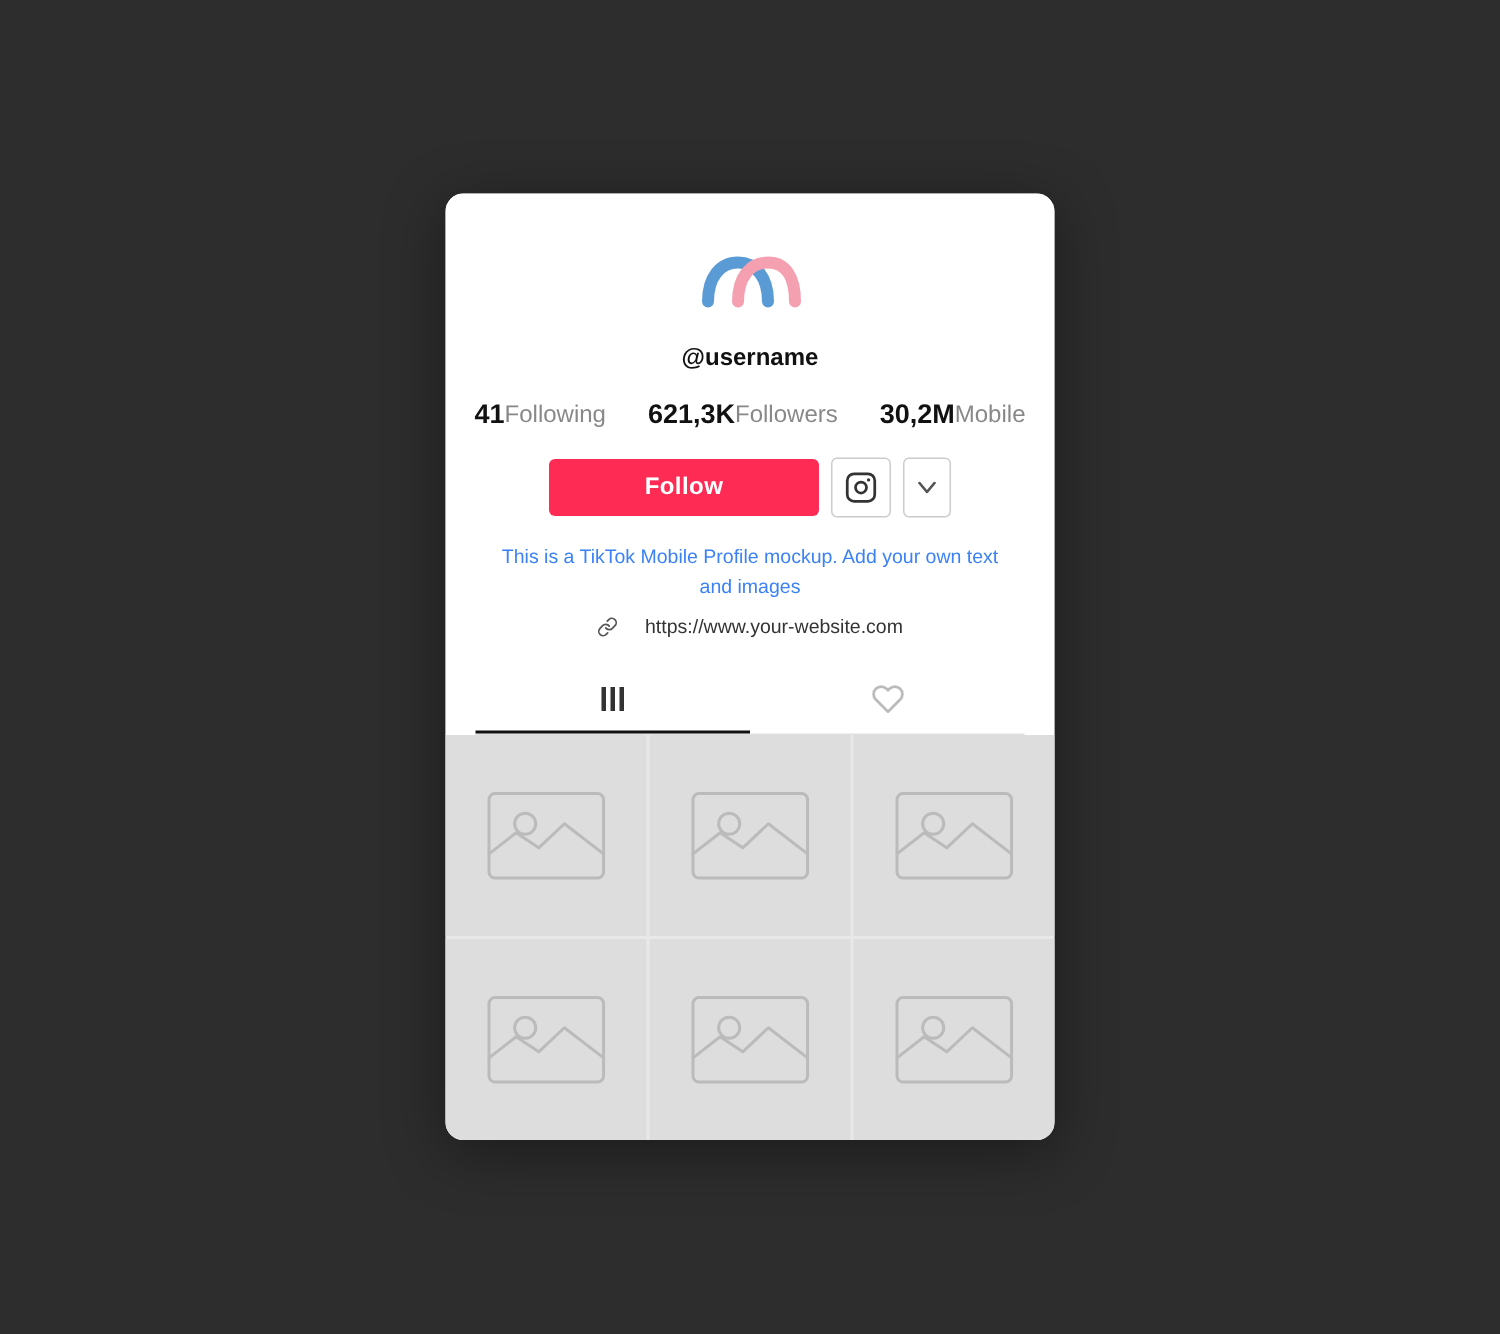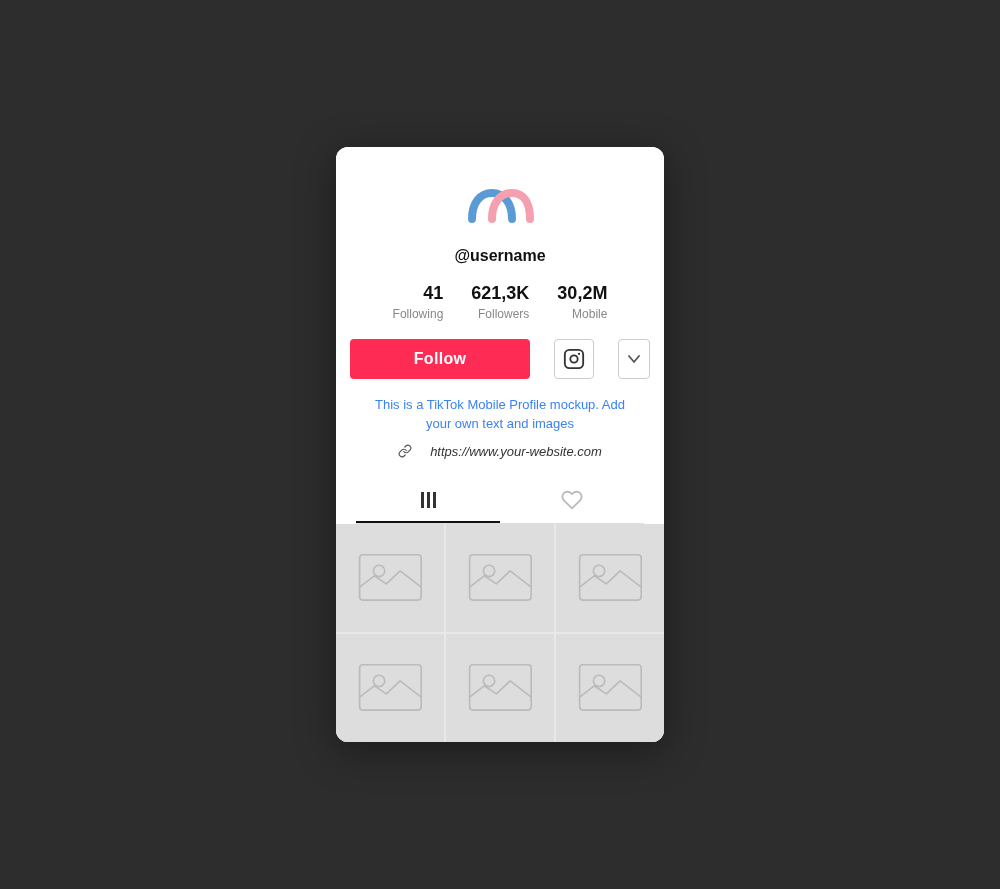--- a/index.html
+++ b/index.html
@@ -9,21 +9,21 @@
       height: 889px;
       background-color: #2d2d2d;
       display: flex;
       align-items: center;
       justify-content: center;
       font-family: -apple-system, BlinkMacSystemFont, 'Segoe UI', sans-serif;
       overflow: hidden;
     }
 
     .phone-card {
-      width: 328px;
+      width: 406px;
       background: #ffffff;
       border-radius: 12px;
       overflow: hidden;
       box-shadow: 0 8px 40px rgba(0,0,0,0.4);
     }
 
     .profile-section {
       background: #ffffff;
       padding: 32px 20px 0;
       display: flex;
@@ -48,40 +48,40 @@
     }
 
     .stats-row {
       display: flex;
       gap: 28px;
       margin-bottom: 18px;
     }
 
     .stat-item {
       display: flex;
-      flex-direction: column;
-      align-items: flex-end;
+      align-items: flex-start;
     }
 
     .stat-number {
       font-size: 18px;
       font-weight: 700;
       color: #111;
       line-height: 1.2;
     }
 
     .stat-label {
-      font-size: 12px;
+      font-size: 16px;
       color: #888;
       margin-top: 2px;
     }
 
     .actions-row {
       display: flex;
-      gap: 24px;
+      align-items: center;
+      gap: 8px;
       margin-bottom: 16px;
     }
 
     .follow-btn {
       background: #fe2c55;
       color: #fff;
       border: none;
       border-radius: 4px;
       padding: 10px 64px;
       font-size: 16px;
@@ -120,24 +120,23 @@
       font-size: 13px;
       color: #3b82f6;
       text-align: center;
       line-height: 1.5;
       margin-bottom: 10px;
       padding: 0 10px;
     }
 
     .website-row {
       display: flex;
-      align-items: center;
+      align-items: flex-end;
       gap: 18px;
       margin-bottom: 18px;
-      font-style: italic;
     }
 
     .website-link {
       font-size: 13px;
       color: #333;
       text-decoration: none;
     }
 
     .tabs-row {
       display: flex;

